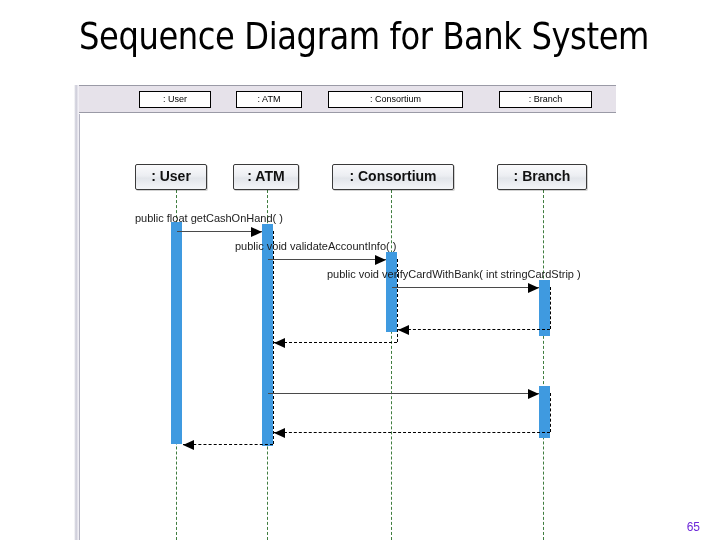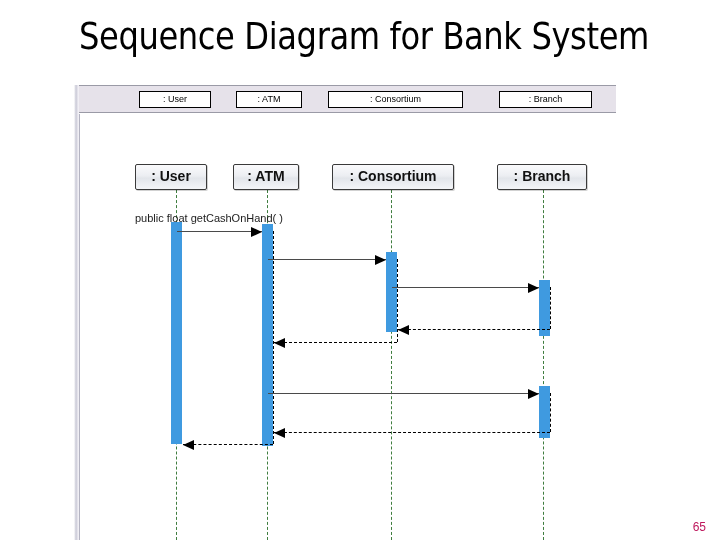--- a/index.html
+++ b/index.html
@@ -166,24 +166,24 @@
     font-size: 11px;
     color: #1c1c1c;
     white-space: nowrap;
     font-family: "Liberation Sans", sans-serif;
     text-align: center;
   }
 
   
   #page-number {
     position: absolute;
-    right: 22px;
+    right: 28px;
     bottom: 12px;
     font-size: 12px;
-    color: #be185d;
+    color: #6d28d9;
     font-family: "Liberation Sans", sans-serif;
   }
 </style>
 </head>
 <body>
 
 <div id="slide-title">Sequence Diagram for Bank System</div>
 
 <div id="diagram-panel">
 
@@ -229,23 +229,25 @@
     <div class="ret-v" style="left: 193px; top: 117px; height: 213px;"></div>
     <div class="ret-h" style="left: 103px; top: 330px; width: 90px;"></div>
     <div class="arrowhead-left" style="left: 103px; top: 326px;"></div>
 
     <div class="msg-line" style="left: 97px; top: 117px; width: 85px;"></div>
     <div class="arrowhead-right" style="left: 171px; top: 113px;"></div>
     <div class="msg-label" style="left: 55px; top: 98px;">public float  getCashOnHand( )</div>
 
     <div class="msg-line" style="left: 188px; top: 145px; width: 118px;"></div>
     <div class="arrowhead-right" style="left: 295px; top: 141px;"></div>
+    <div class="msg-label" style="left: 155px; top: 126px;">public void  validateAccountInfo( )</div>
 
     <div class="msg-line" style="left: 312px; top: 173px; width: 147px;"></div>
     <div class="arrowhead-right" style="left: 448px; top: 169px;"></div>
+    <div class="msg-label" style="left: 247px; top: 154px;">public void  verifyCardWithBank( int stringCardStrip )</div>
 
     <div class="msg-line" style="left: 188px; top: 279px; width: 271px;"></div>
     <div class="arrowhead-right" style="left: 448px; top: 275px;"></div>
 
   </div>
 </div>
 
 <div id="page-number">65</div>
 
 </body></html>

